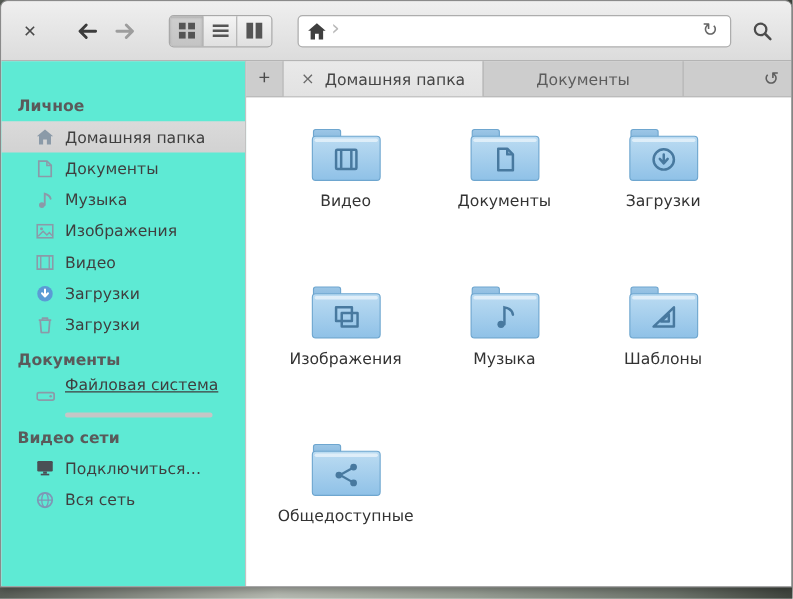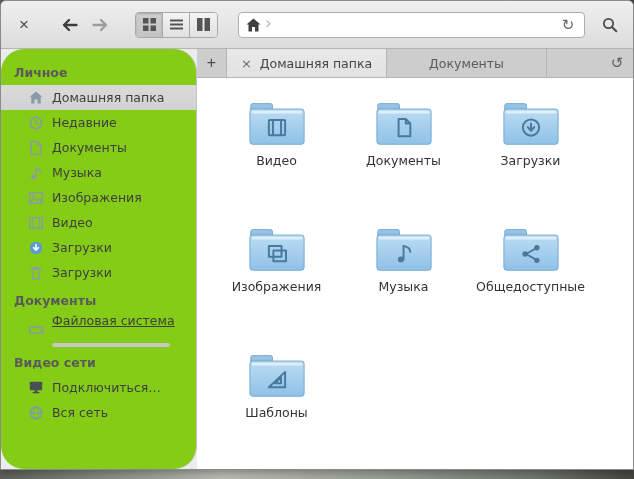--- a/index.html
+++ b/index.html
@@ -26,22 +26,22 @@
              display:flex; align-items:center; padding:0 6px; gap:4px; }
   .crumb-sep { color:#b9b9b9; font-size:17px; line-height:1; padding-bottom:2px; }
   .path-spacer { flex:1; }
   .refresh-glyph { font-size:15px; color:#666; line-height:1; }
   .search-btn { margin-left:6px; }
 
   
   .split { flex:1; display:flex; min-height:0; }
 
   
-  .sidebar { width:196px; flex:0 0 196px; background:#84cc16; border-right:1px solid #c2c2c2;
-             padding-top:8px; overflow:hidden; font-size:12.5px; color:#3f3f3f;border-radius:23px; }
+  .sidebar { width:196px; flex:0 0 196px; background:#5eead4; border-right:1px solid #c2c2c2;
+             padding-top:20px; overflow:hidden; font-size:12.5px; color:#3f3f3f; }
   .side-header { font-weight:bold; color:#5a5a5a; padding:8px 12px 5px 13px; font-size:12.5px; }
   .side-item { height:25px; display:flex; align-items:center; gap:8px; padding-left:27px; cursor:pointer; }
   .side-item.selected { background:linear-gradient(#dadada,#d2d2d2); }
   .side-item .lbl { white-space:nowrap; }
   .side-item-fs { height:34px; display:flex; align-items:center; gap:8px; padding-left:27px; cursor:pointer; }
   .fs-text { display:flex; flex-direction:column; gap:15px;text-decoration:underline; }
   .usage-track { width:118px; height:4px; border-radius:2px; background:#c6c6c6; overflow:hidden; }
   .usage-fill { height:100%; width:62%; border-radius:2px; background:linear-gradient(#6bb0f0,#3d83d0); }
   .sicon { width:16px; height:16px; flex:0 0 16px; display:flex; align-items:center; justify-content:center; }
 
@@ -172,29 +172,20 @@
 
       <div class="side-item selected">
         <span class="sicon">
           <svg width="14" height="13" viewBox="0 0 14 13">
               <path d="M7 0.5 L13.5 6 H11.8 V12.5 H8.5 V8.5 H5.5 V12.5 H2.2 V6 H0.5 Z" fill="#8b9aa8"></path>
             </svg>
         </span>
         <span class="lbl">Домашняя папка</span>
       </div>
 
-      <div class="side-item">
-        <span class="sicon">
-          <svg width="14" height="14" viewBox="0 0 14 14">
-              <circle cx="7" cy="7" r="5.6" fill="none" stroke="#8b9aa8" stroke-width="1.6"></circle>
-              <path d="M7 4 V7 L9.4 8.2" stroke="#8b9aa8" stroke-width="1.4" fill="none" stroke-linecap="round"></path>
-            </svg>
-        </span>
-        <span class="lbl">Недавние</span>
-      </div>
 
       <div class="side-item">
         <span class="sicon">
           <svg width="12" height="14" viewBox="0 0 12 14">
               <path d="M1 0.8 H7.5 L11 4.3 V13.2 H1 Z" fill="none" stroke="#8b9aa8" stroke-width="1.4"></path>
               <path d="M7.5 0.8 V4.3 H11" fill="none" stroke="#8b9aa8" stroke-width="1.2"></path>
             </svg>
         </span>
         <span class="lbl">Документы</span>
       </div>
@@ -373,43 +364,43 @@
               <path d="M31.5 37 V22 C35.5 22.8 38.5 24.5 39 28.5" stroke="#48799f" stroke-width="2.2" fill="none" stroke-linecap="round"></path>
             </svg>
             <div class="tile-label">Музыка</div>
           </div>
 
           <div class="tile">
             <svg class="ficon" viewBox="0 0 64 52">
               <rect x="3" y="4" width="24" height="12" rx="2" fill="url(#tabgrad)" stroke="#6ea6cf"></rect>
               <rect x="2" y="10" width="60" height="39" rx="3" fill="url(#foldergrad)" stroke="#6ea6cf"></rect>
               <rect x="4" y="12" width="56" height="3" rx="1.5" fill="rgba(255,255,255,0.55)"></rect>
+              <g stroke="#48799f" stroke-width="2.2" fill="none" stroke-linejoin="round">
+                <path d="M23 39 L41 39 L41 22 Z"></path>
+                <path d="M29.5 34.5 L36.5 34.5 L36.5 28 Z"></path>
+              </g>
+            </svg>
+            <div class="tile-label">Шаблоны</div>
+          </div>
+
+          <div class="tile">
+            <svg class="ficon" viewBox="0 0 64 52">
+              <rect x="3" y="4" width="24" height="12" rx="2" fill="url(#tabgrad)" stroke="#6ea6cf"></rect>
+              <rect x="2" y="10" width="60" height="39" rx="3" fill="url(#foldergrad)" stroke="#6ea6cf"></rect>
+              <rect x="4" y="12" width="56" height="3" rx="1.5" fill="rgba(255,255,255,0.55)"></rect>
               <g stroke="#48799f" stroke-width="2">
                 <line x1="26.5" y1="31" x2="38" y2="24.5"></line>
                   <line x1="26.5" y1="31" x2="38" y2="37.5"></line>
               </g>
               <g fill="#48799f">
                 <circle cx="25.5" cy="31" r="3"></circle>
                   <circle cx="38.5" cy="24" r="3"></circle>
                   <circle cx="38.5" cy="38" r="3"></circle>
               </g>
             </svg>
             <div class="tile-label">Общедоступные</div>
           </div>
 
-          <div class="tile">
-            <svg class="ficon" viewBox="0 0 64 52">
-              <rect x="3" y="4" width="24" height="12" rx="2" fill="url(#tabgrad)" stroke="#6ea6cf"></rect>
-              <rect x="2" y="10" width="60" height="39" rx="3" fill="url(#foldergrad)" stroke="#6ea6cf"></rect>
-              <rect x="4" y="12" width="56" height="3" rx="1.5" fill="rgba(255,255,255,0.55)"></rect>
-              <g stroke="#48799f" stroke-width="2.2" fill="none" stroke-linejoin="round">
-                <path d="M23 39 L41 39 L41 22 Z"></path>
-                <path d="M29.5 34.5 L36.5 34.5 L36.5 28 Z"></path>
-              </g>
-            </svg>
-            <div class="tile-label">Шаблоны</div>
-          </div>
-
         </div>
       </div>
     </div>
   </div>
 </div>
 
 </body></html>

